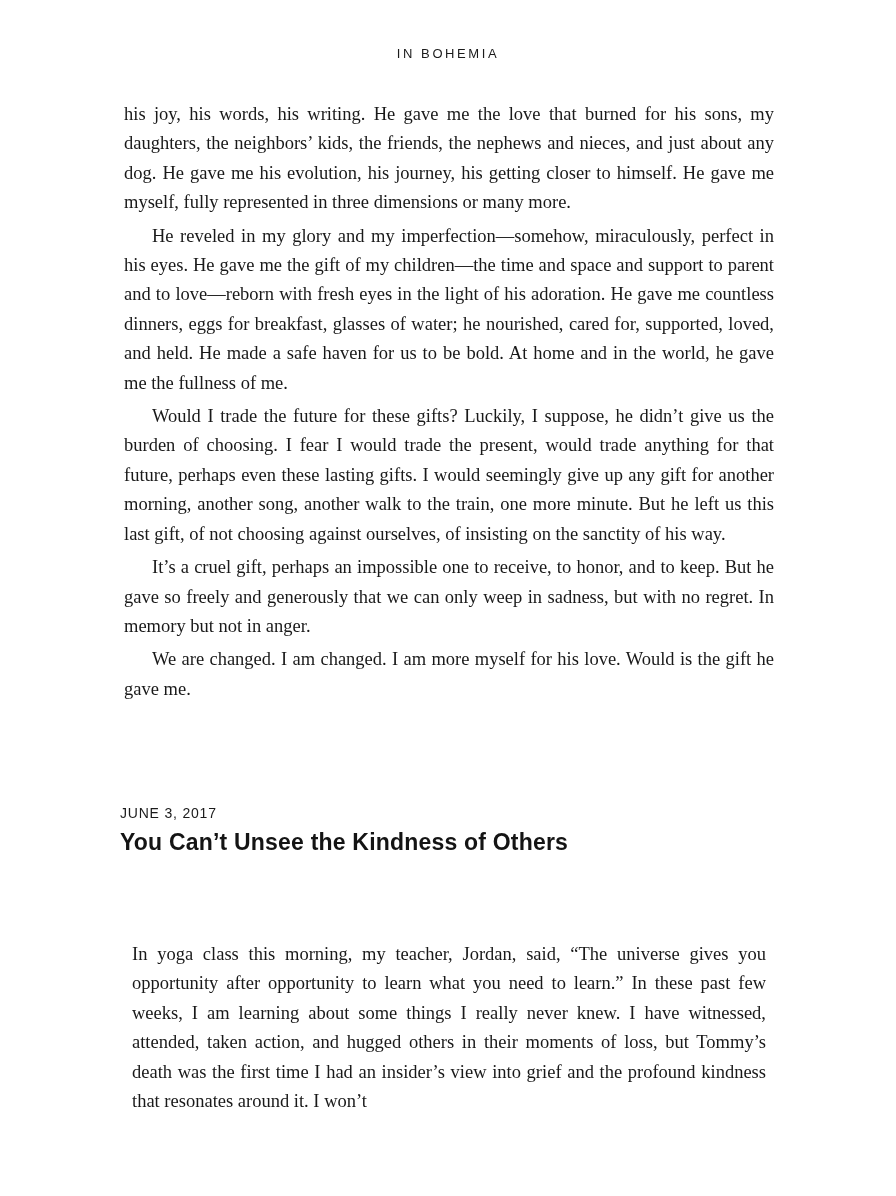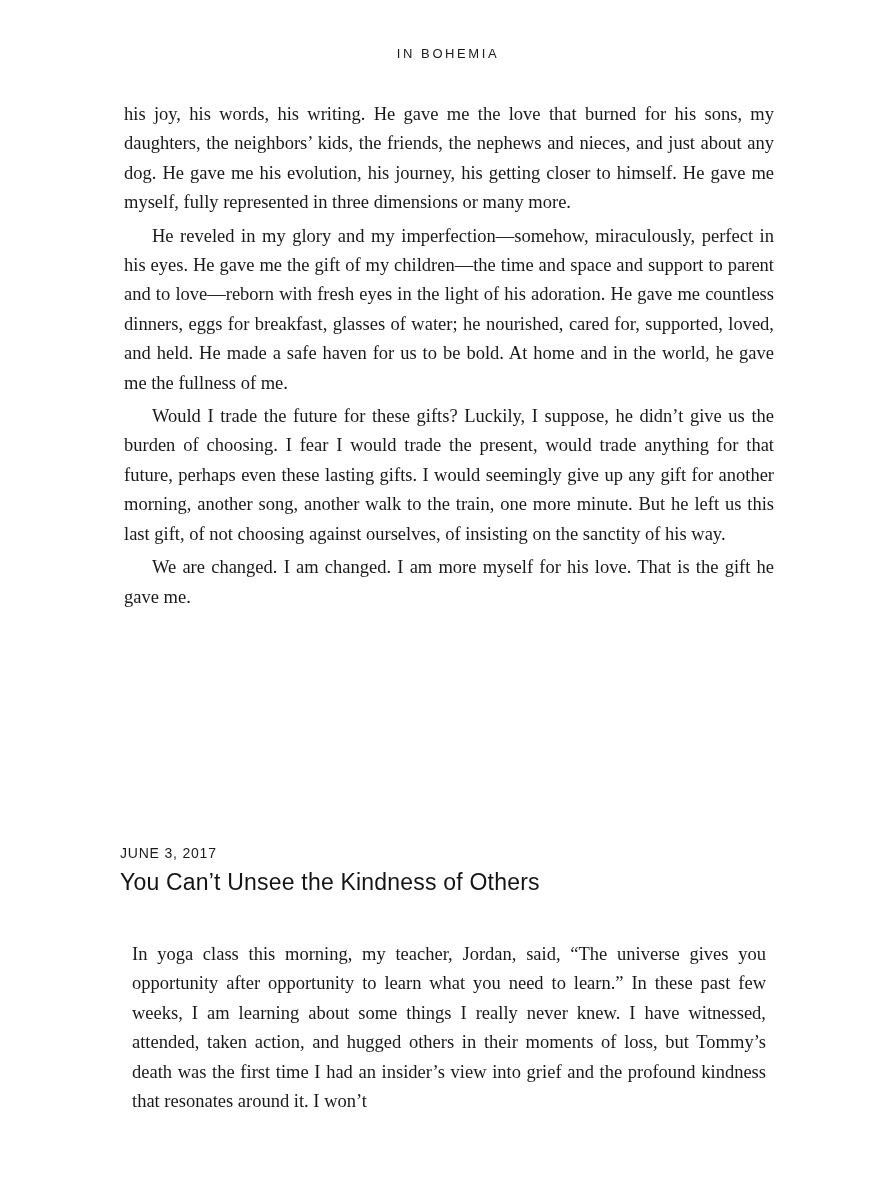--- a/index.html
+++ b/index.html
@@ -43,34 +43,34 @@
   .body-text p {
     margin: 4px;
     padding: 0;
   }
   .body-text p.indent {
     text-indent: 28px;
   }
   .section-heading {
     position: absolute;
     left: 120px;
-    top: 845px;
+    top: 805px;
     color: #161616;
     font-family: "Liberation Sans", sans-serif;
   }
   .entry-date {
     font-size: 14px;
     font-weight: 400;
     letter-spacing: 0.8px;
     color: #1b1b1b;
     line-height: 16px;
   }
   .entry-title {
     font-size: 23px;
-    font-weight: 400;
+    font-weight: 700;
     letter-spacing: 0.2px;
     color: #141414;
     line-height: 26px;
     margin-top: 8px;
   }
   .continued-text {
     position: absolute;
     left: 120px;
     width: 658px;
     top: 928px;
@@ -98,21 +98,22 @@
 <body>
 
 <div class="page">
 
   <div class="running-head">IN BOHEMIA</div>
 
   <div class="body-text">
     <p>his joy, his words, his writing. He gave me the love that burned for his sons, my daughters, the neighbors’ kids, the friends, the nephews and nieces, and just about any dog. He gave me his evolution, his journey, his getting closer to himself. He gave me myself, fully represented in three dimensions or many more.</p>
     <p class="indent">He reveled in my glory and my imperfection—somehow, miraculously, perfect in his eyes. He gave me the gift of my children—the time and space and support to parent and to love—reborn with fresh eyes in the light of his adoration. He gave me countless dinners, eggs for breakfast, glasses of water; he nourished, cared for, supported, loved, and held. He made a safe haven for us to be bold. At home and in the world, he gave me the fullness of me.</p>
     <p class="indent">Would I trade the future for these gifts? Luckily, I suppose, he didn’t give us the burden of choosing. I fear I would trade the present, would trade anything for that future, perhaps even these lasting gifts. I would seemingly give up any gift for another morning, another song, another walk to the train, one more minute. But he left us this last gift, of not choosing against ourselves, of insisting on the sanctity of his way.</p>
-    <p class="indent">We are changed. I am changed. I am more myself for his love. That is the gift he gave me.</p>
+    <p class="indent">It’s a cruel gift, perhaps an impossible one to receive, to honor, and to keep. But he gave so freely and generously that we can only weep in sadness, but with no regret. In memory but not in anger.</p>
+    <p class="indent">We are changed. I am changed. I am more myself for his love. Would is the gift he gave me.</p>
   </div>
 
   <div class="section-heading">
     <div class="entry-date">JUNE 3, 2017</div>
     <div class="entry-title">You Can’t Unsee the Kindness of Others</div>
   </div>
 
   <div class="continued-text">
     <p>In yoga class this morning, my teacher, Jordan, said, “The universe gives you opportunity after opportunity to learn what you need to learn.” In these past few weeks, I am learning about some things I really never knew. I have witnessed, attended, taken action, and hugged others in their moments of loss, but Tommy’s death was the first time I had an insider’s view into grief and the profound kindness that resonates around it. I won’t</p>
   </div>

